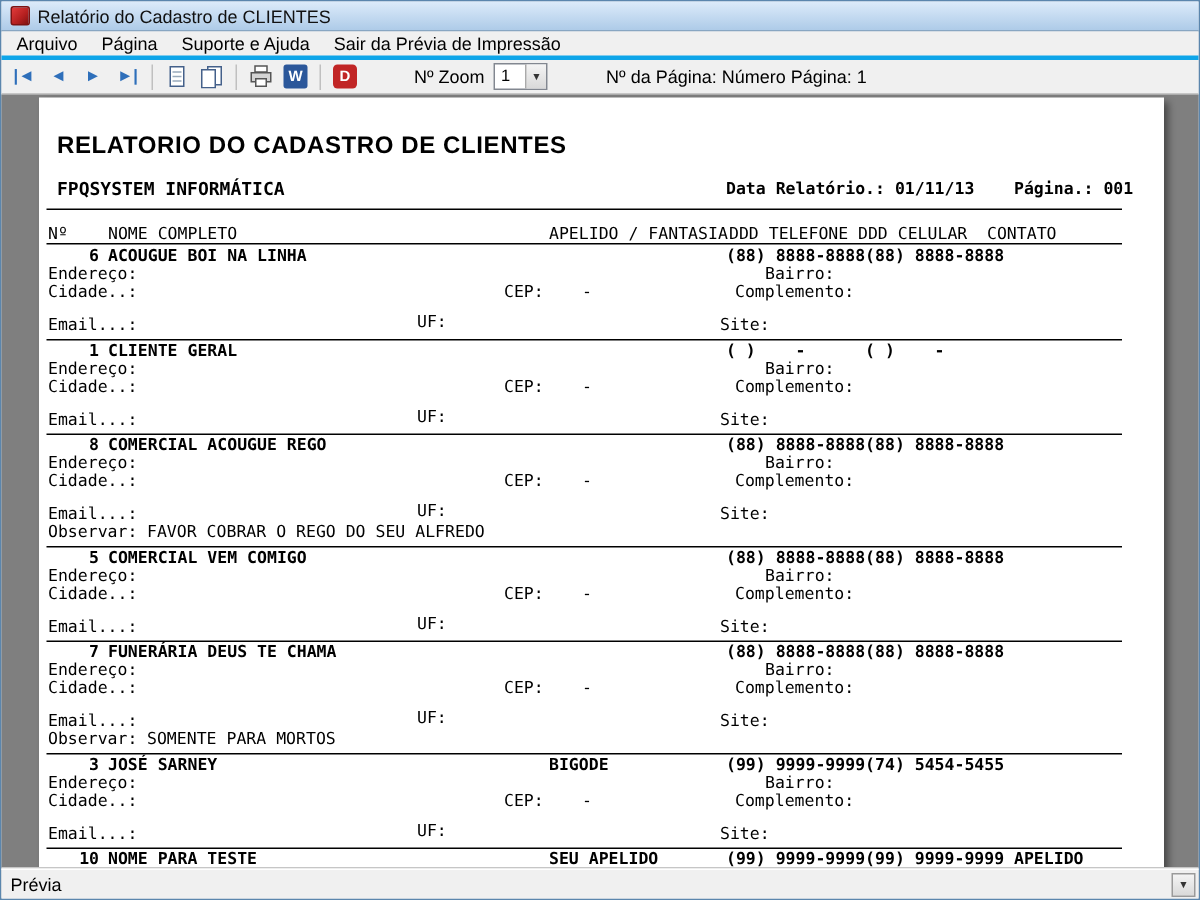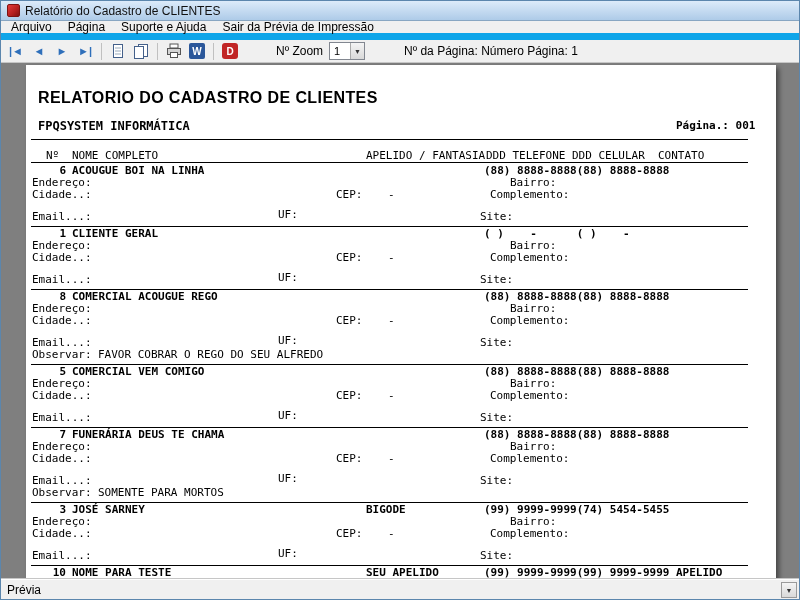--- a/index.html
+++ b/index.html
@@ -7,21 +7,21 @@
   body { font-family:"Liberation Sans", sans-serif; font-size:12px; color:#000; }
 
   .window { width:800px; height:600px; display:flex; flex-direction:column; border:1px solid #5b86ad; background:#f0f0f0; }
 
   
   .titlebar { height:20px; flex:0 0 20px; background:linear-gradient(#dcebfa,#aecbe8); border-bottom:1px solid #88a6c2; display:flex; align-items:center; padding:0 6px; gap:5px; }
   .app-icon { width:13px; height:13px; background:linear-gradient(135deg,#e23b3b 0%,#b41f1f 60%,#7d1212 100%); border:1px solid #7d1212; border-radius:2px; flex:0 0 13px; }
   .title-text { font-size:12px; color:#111; }
 
   
-  .menubar { height:19px; flex:0 0 19px; background:#f0f0f0; border-bottom:7px solid #0ea5e9; display:flex; align-items:center; padding-left:2px; }
+  .menubar { height:19px; flex:0 0 19px; background:#f0f0f0; border-bottom:3px solid #0ea5e9; display:flex; align-items:center; padding-left:2px; }
   .menu-item { padding:2px 8px; cursor:default; }
 
   
   .toolbar { height:23px; flex:0 0 23px; background:#f0f0f0; border-bottom:1px solid #c6c6c6; display:flex; align-items:center; padding:0 4px; gap:1px; }
   .tb-btn { width:22px; height:20px; display:flex; align-items:center; justify-content:center; border:1px solid transparent; border-radius:2px; }
   .nav-glyph { color:#2e6fba; font-size:11px; line-height:1; font-weight:bold; }
   .tb-sep { width:1px; height:17px; background:#c0c0c0; margin:0 4px; }
   .word-icon { width:16px; height:16px; background:#2b579a; color:#fff; font-weight:bold; font-size:10px; display:flex; align-items:center; justify-content:center; border-radius:2px; }
   .pdf-icon { width:16px; height:16px; background:#c12525; color:#fff; font-weight:bold; font-size:10px; display:flex; align-items:center; justify-content:center; border-radius:3px; }
   .zoom-label { margin-left:34px; }
@@ -38,21 +38,21 @@
   .report-title { position:absolute; left:12px; top:24px; font-size:16px; font-weight:bold; letter-spacing:.4px; }
   .company-row { position:absolute; left:0; top:54px; width:100%; height:14px; }
   .company-name { position:absolute; left:12px; font-family:"DejaVu Sans Mono",monospace; font-weight:bold; font-size:12px; }
   .date-label { position:absolute; left:458px; font-family:"DejaVu Sans Mono",monospace; font-weight:bold; font-size:11px; }
   .pagenum-label { position:absolute; left:650px; font-family:"DejaVu Sans Mono",monospace; font-weight:bold; font-size:11px; }
   .hr { position:absolute; left:5px; right:28px; border-top:1px solid #000; }
   .hr1 { top:74px; }
   .hr2 { top:97px; }
   .colheader { position:absolute; left:0; top:84px; width:100%; height:12px; font-family:"DejaVu Sans Mono",monospace; font-size:11px; }
   .colheader span { position:absolute; white-space:nowrap; }
-  .c-num { left:20px; } .c-nome { left:46px; } .c-apelido { left:340px; }
+  .c-num { left:6px; } .c-nome { left:46px; } .c-apelido { left:340px; }
   .c-telefone { left:460px; } .c-celular { left:546px; } .c-contato { left:632px; }
 
   .records { position:absolute; left:0; top:100px; width:100%; }
   .record { font-family:"DejaVu Sans Mono",monospace; font-size:11px; }
   .row { position:relative; height:12px; line-height:12px; }
   .row span { position:absolute; white-space:pre; }
   .spacer { height:10px; }
   .sep { border-top:1px solid #000; margin:3px 28px 1px 5px; height:0; }
 
   .f-num { left:6px; width:34px; text-align:right; }
@@ -139,20 +139,21 @@
     <span class="pageinfo">Nº da Página: Número Página: 1</span>
   </div>
 
   <div class="workspace">
     <div class="page">
 
       <div class="report-title">RELATORIO DO CADASTRO DE CLIENTES</div>
 
       <div class="company-row">
         <span class="company-name">FPQSYSTEM INFORMÁTICA</span>
+        <span class="date-label">Data Relatório.: 01/11/13</span>
         <span class="pagenum-label">Página.: 001</span>
       </div>
       <div class="hr hr1"></div>
 
       <div class="colheader">
         <span class="c-num">Nº</span>
         <span class="c-nome">NOME COMPLETO</span>
         <span class="c-apelido">APELIDO / FANTASIA</span>
         <span class="c-telefone">DDD TELEFONE</span>
         <span class="c-celular">DDD CELULAR</span>

